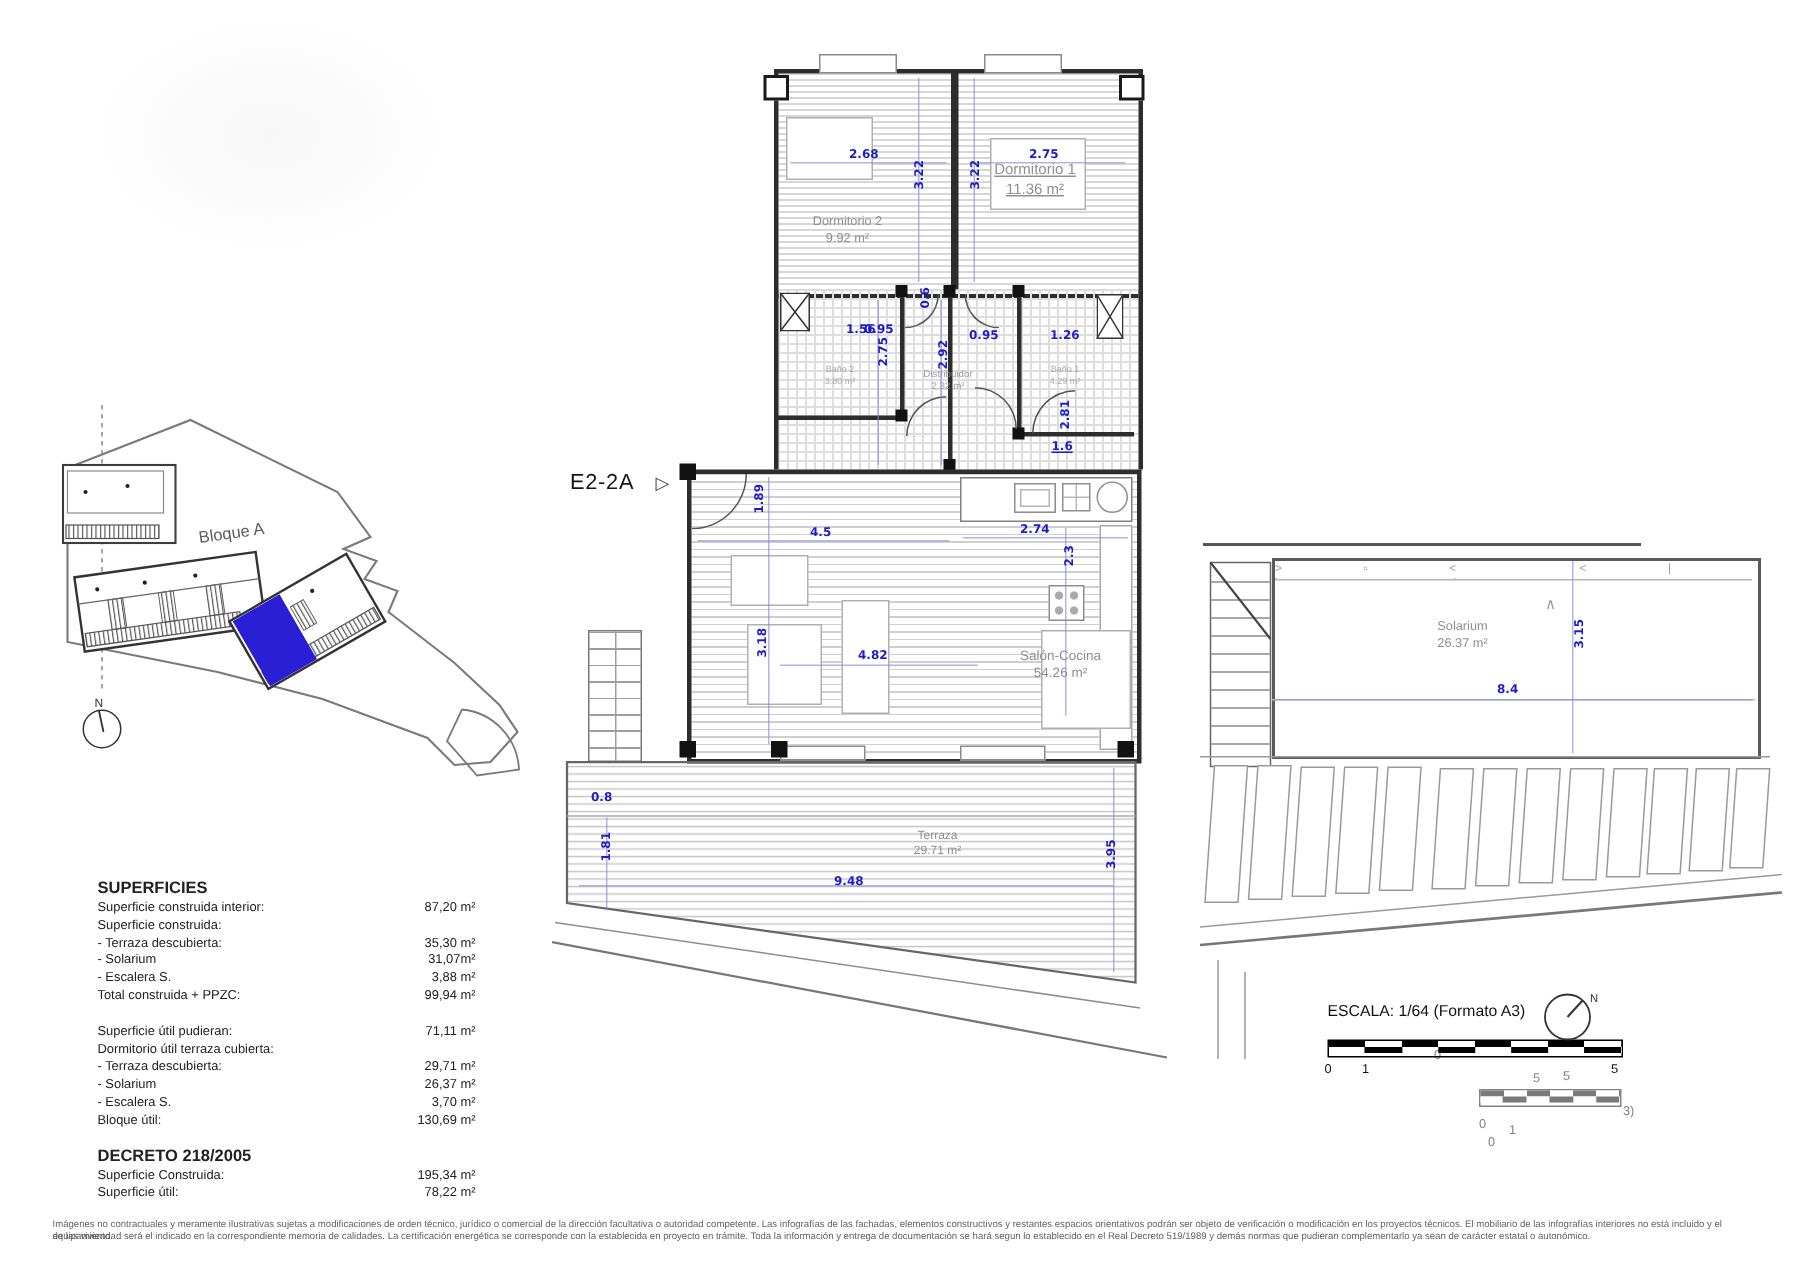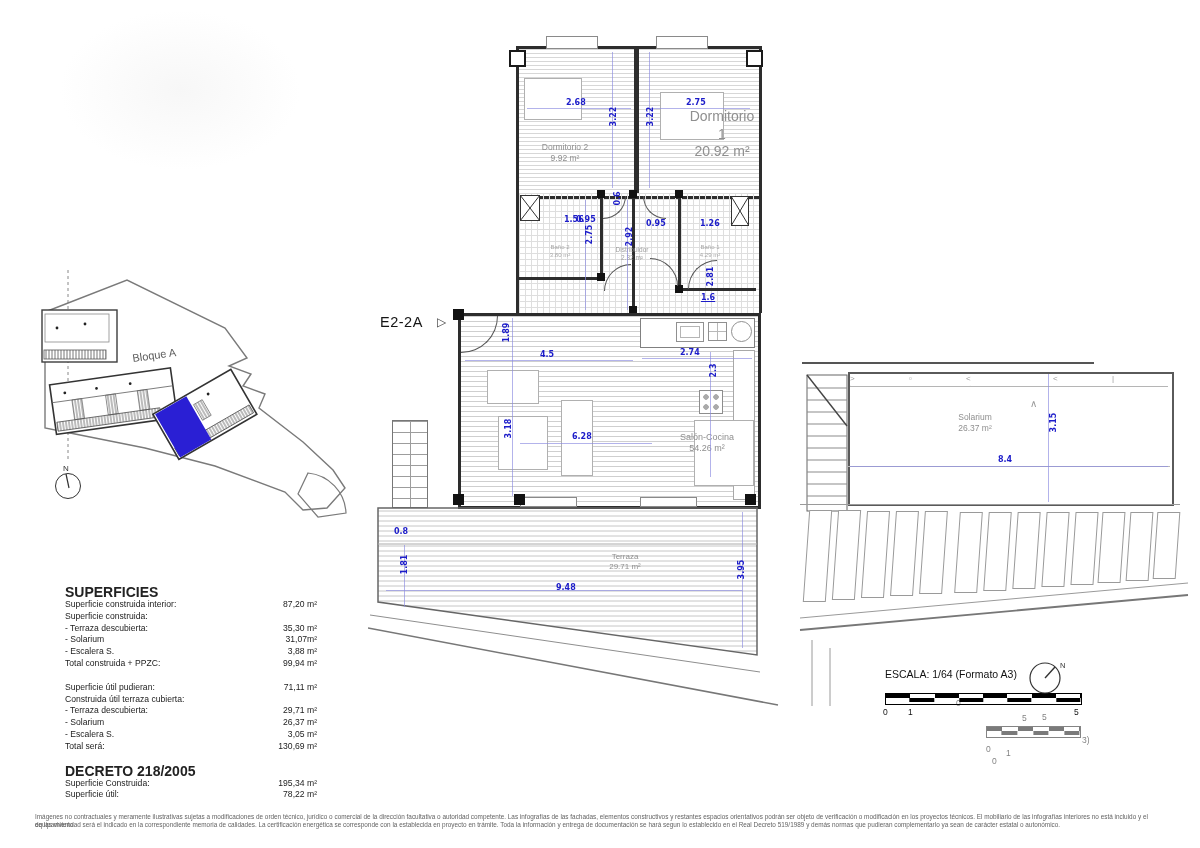--- a/index.html
+++ b/index.html
@@ -27,21 +27,21 @@
   .rlabel .ar{display:block;}
   
   .arc{position:absolute;border:0 solid #555;}
   .arc.a1{border-top:1px solid #555;border-left:1px solid #555;border-top-left-radius:100%;}
   .arc.a2{border-bottom:1px solid #555;border-right:1px solid #555;border-bottom-right-radius:100%;}
   .arc.a3{border-bottom:1px solid #555;border-left:1px solid #555;border-bottom-left-radius:100%;}
   .arc.a4{border-top:1px solid #555;border-right:1px solid #555;border-top-right-radius:100%;}
   
   #surfaces{position:absolute;left:65px;top:586px;width:252px;color:#222;font-size:8.6px;}
   #surfaces .trow{display:flex;justify-content:space-between;line-height:11.8px;}
-  #surfaces .ttl{font-weight:bold;font-size:14px;line-height:13px;}
+  #surfaces .ttl{font-weight:bold;font-size:11px;line-height:13px;}
   #surfaces .gap{height:12px;}
   #surfaces .val{text-align:right;white-space:nowrap;}
   
   .sbar{position:absolute;border:1px solid #000;}
   .sbar .r{height:4px;background:repeating-linear-gradient(90deg,#000 0 24.3px,#fff 24.3px 48.6px);}
   .sbar .r.off{background-position:24.3px 0;}
   .stick{position:absolute;color:#111;font-size:8.5px;}
   .ghost{opacity:.55;}
   .gbar{position:absolute;border:1px solid #333;opacity:.6;}
   .gbar .r{height:4px;background:repeating-linear-gradient(90deg,#222 0 15.4px,#fff 15.4px 30.8px);}
@@ -68,23 +68,23 @@
   <div class="abs colbox" style="left:746px;top:50px;width:13px;height:13px;"></div>
   <div class="abs win" style="left:546px;top:36px;width:50px;height:11px;"></div>
   <div class="abs win" style="left:656px;top:36px;width:50px;height:11px;"></div>
   <div class="abs furn" style="left:524px;top:78px;width:56px;height:40px;"></div>
   <div class="abs furn" style="left:660px;top:92px;width:62px;height:46px;"></div>
 
   <div class="rlabel" style="left:528px;top:142px;width:74px;font-size:8.5px;">
     <span class="nm">Dormitorio 2</span>
     <span class="ar">9.92 m²</span>
   </div>
-  <div class="rlabel" style="left:684px;top:108px;width:76px;font-size:14px;">
+  <div class="rlabel" style="left:652px;top:108px;width:76px;font-size:10px;text-decoration:underline;">
     <span class="nm">Dormitorio 1</span>
-    <span class="ar">20.92 m²</span>
+    <span class="ar">11.36 m²</span>
   </div>
 
   <div class="abs hatchT" style="left:516px;top:193px;width:240px;height:120px;border-left:3px solid #2d2d2d;border-right:3px solid #2d2d2d;"></div>
   <div class="abs wall" style="left:600px;top:193px;width:3px;height:87px;"></div>
   <div class="abs wall" style="left:632px;top:193px;width:3px;height:120px;"></div>
   <div class="abs wall" style="left:678px;top:193px;width:3px;height:97px;"></div>
   <div class="abs wall" style="left:516px;top:277px;width:87px;height:3px;"></div>
   <div class="abs wall" style="left:678px;top:288px;width:78px;height:3px;"></div>
   <div class="abs pier" style="left:597px;top:190px;width:8px;height:8px;"></div>
   <div class="abs pier" style="left:629px;top:190px;width:8px;height:8px;"></div>
@@ -210,21 +210,21 @@
   <span class="dim v" style="left:616px;top:232px;">2.92</span>
   <span class="dim" style="left:646px;top:219px;">0.95</span>
   <span class="dim" style="left:700px;top:219px;">1.26</span>
   <span class="dim v" style="left:697px;top:272px;">2.81</span>
   <span class="dim" style="left:701px;top:293px;text-decoration:underline;">1.6</span>
   <span class="dim v" style="left:493px;top:328px;">1.89</span>
   <span class="dim" style="left:540px;top:350px;">4.5</span>
   <span class="dim" style="left:680px;top:348px;">2.74</span>
   <span class="dim v" style="left:700px;top:366px;">2.3</span>
   <span class="dim v" style="left:495px;top:424px;">3.18</span>
-  <span class="dim" style="left:572px;top:432px;">6.28</span>
+  <span class="dim" style="left:572px;top:432px;">4.82</span>
   <span class="dim" style="left:394px;top:527px;">0.8</span>
   <span class="dim v" style="left:391px;top:560px;">1.81</span>
   <span class="dim" style="left:556px;top:583px;">9.48</span>
   <span class="dim v" style="left:728px;top:565px;">3.95</span>
 
   <svg class="abs" style="left:806px;top:374px;" width="42" height="138" viewBox="0 0 42 138">
     <rect x="1" y="1" width="40" height="136" fill="#fff" stroke="#666"></rect>
     <g stroke="#8b8b8b" stroke-width="1">
       <line x1="1" y1="14" x2="41" y2="14"></line>
         <line x1="1" y1="26" x2="41" y2="26"></line>
@@ -339,37 +339,37 @@
     <div class="trow">
         <span>Total construida + PPZC:</span>
         <span class="val">99,94 m²</span>
       </div>
     <div class="gap"></div>
     <div class="trow">
         <span>Superficie útil pudieran:</span>
         <span class="val">71,11 m²</span>
       </div>
     <div class="trow">
-        <span>Construida útil terraza cubierta:</span>
+        <span>Dormitorio útil terraza cubierta:</span>
         <span class="val"></span>
       </div>
     <div class="trow">
         <span>- Terraza descubierta:</span>
         <span class="val">29,71 m²</span>
       </div>
     <div class="trow">
         <span>- Solarium</span>
         <span class="val">26,37 m²</span>
       </div>
     <div class="trow">
         <span>- Escalera S.</span>
-        <span class="val">3,05 m²</span>
-      </div>
-    <div class="trow">
-        <span>Total será:</span>
+        <span class="val">3,70 m²</span>
+      </div>
+    <div class="trow">
+        <span>Bloque útil:</span>
         <span class="val">130,69 m²</span>
       </div>
     <div class="gap"></div>
     <div class="ttl">DECRETO 218/2005</div>
     <div class="trow">
         <span>Superficie Construida:</span>
         <span class="val">195,34 m²</span>
       </div>
     <div class="trow">
         <span>Superficie útil:</span>

